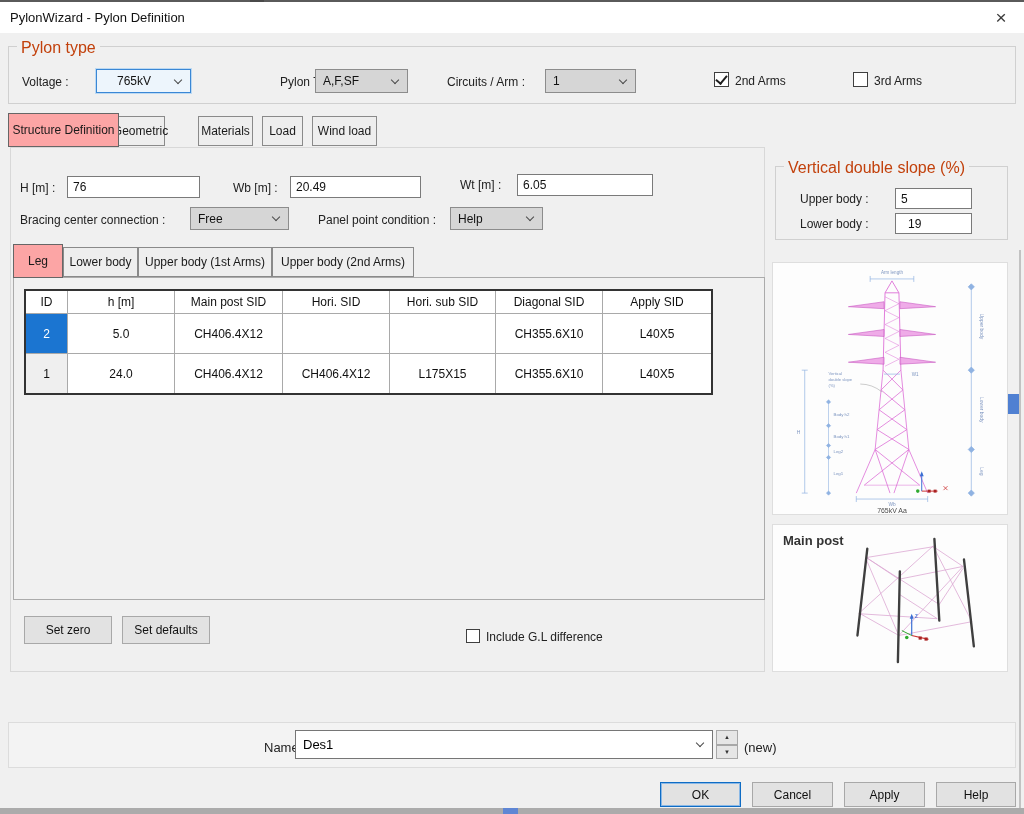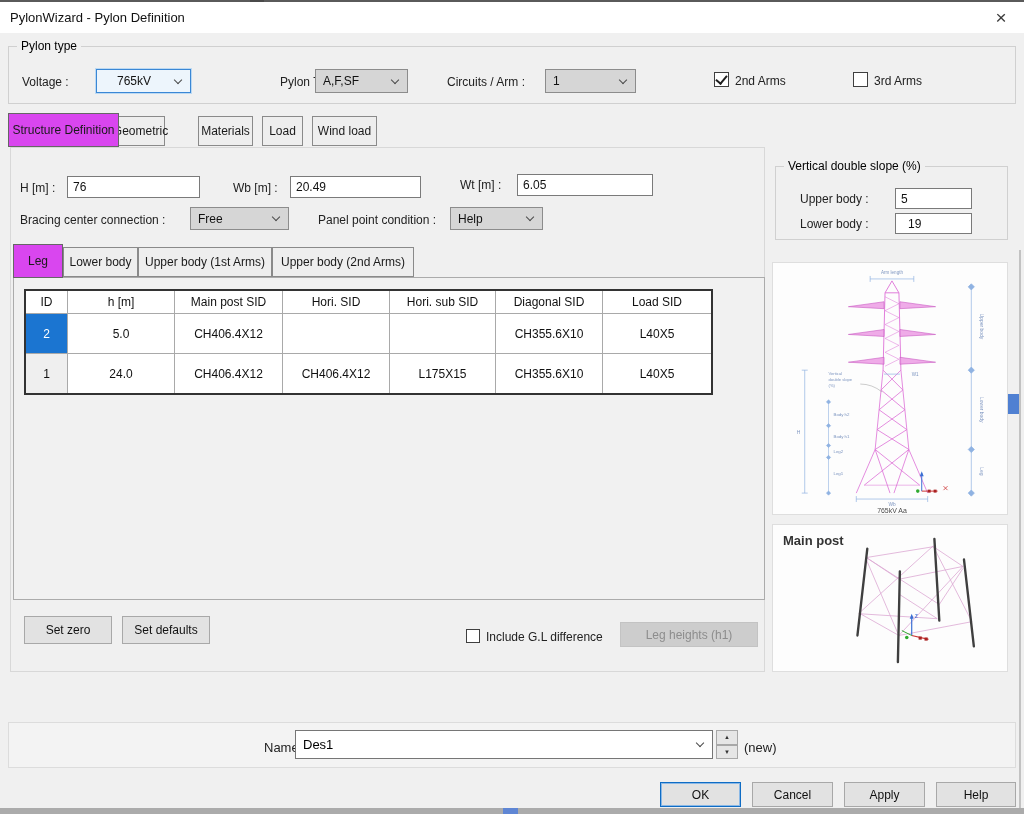--- a/index.html
+++ b/index.html
@@ -5,39 +5,39 @@
   html,body{margin:0;padding:0;background:#ffffff;}
   .window{position:relative;width:1024px;height:814px;background:#f0f0f0;
           font-family:"Liberation Sans",sans-serif;color:#1a1a1a;overflow:hidden;}
   .topline{position:absolute;left:0;top:0;width:1024px;height:2px;background:#5a5a5a;}
   .topnotch{position:absolute;left:250px;top:0;width:14px;height:5px;background:#4a4a4a;}
   .titlebar{position:absolute;left:0;top:2px;width:1024px;height:31px;background:#ffffff;}
   .title{position:absolute;left:10px;top:8px;font-size:13px;color:#111;}
   .close{position:absolute;right:10px;top:3px;width:26px;height:26px;display:flex;align-items:center;
          justify-content:center;font-size:19px;color:#3c3c3c;cursor:pointer;}
   .grp{position:absolute;border:1px solid #d0d0d0;box-sizing:border-box;}
-  .grp-label{position:absolute;top:-8px;left:8px;background:#f0f0f0;padding:0 4px;font-size:12px;color:#000000;}
+  .grp-label{position:absolute;top:-8px;left:8px;background:#f0f0f0;padding:0 4px;font-size:16px;color:#c2410c;}
   .lbl{position:absolute;font-size:12px;white-space:nowrap;color:#222;}
   .tinput{position:absolute;box-sizing:border-box;border:1px solid #7a7a7a;background:#fff;
           font-size:12px;font-family:inherit;padding:2px 5px;color:#111;outline:none;}
   .combo{position:absolute;box-sizing:border-box;border:1px solid #8c8c8c;background:#d6d6d6;
          font-size:12px;display:flex;align-items:center;justify-content:space-between;
          padding:0 7px;cursor:pointer;color:#111;}
   .combo.focus{background:#edf5fc;border:1px solid #3a87d5;box-shadow:0 0 0 1px #bcd9f2;padding-left:20px;}
   .combo.white{background:#fff;border:1px solid #767676;}
   .chev{width:9px;height:9px;position:relative;flex:none;}
   .chev::after{content:"";position:absolute;left:1px;top:0px;width:5px;height:5px;
                border-right:1.4px solid #4a4a4a;border-bottom:1.4px solid #4a4a4a;transform:rotate(45deg);}
   .cb{position:absolute;width:15px;height:15px;border:1px solid #3f3f3f;background:#fff;
       box-sizing:border-box;cursor:pointer;}
   .cb.checked::after{content:"";position:absolute;left:3px;top:0px;width:5px;height:9px;
       border-right:2px solid #1e1e1e;border-bottom:2px solid #1e1e1e;transform:rotate(40deg);}
   .tab{position:absolute;box-sizing:border-box;border:1px solid #8a8a8a;background:#eeeeee;
        font-size:12px;display:flex;align-items:center;justify-content:center;cursor:pointer;color:#1a1a1a;}
-  .tab.active{background:#d946ef;border:1px solid #666;z-index:3;}
+  .tab.active{background:#fca5a5;border:1px solid #666;z-index:3;}
   .contentpanel{position:absolute;left:10px;top:147px;width:755px;height:525px;
                 border:1px solid #d8d8d8;box-sizing:border-box;background:#f0f0f0;}
   .tabpage{position:absolute;left:13px;top:277px;width:752px;height:323px;
            border:1px solid #ababab;box-sizing:border-box;background:#f1f1f1;z-index:1;}
   .btn{position:absolute;box-sizing:border-box;border:1px solid #a8a8a8;background:#e2e2e2;
        font-size:12px;display:flex;align-items:center;justify-content:center;cursor:pointer;color:#111;}
   .btn.primary{border:1px solid #0f6cc4;box-shadow:inset 0 0 0 1px #8ab8e6;}
   .btn.disabled{background:#cdcdcd;border-color:#c3c3c3;color:#8d8d8d;cursor:default;}
   .tbl{position:absolute;left:24px;top:289px;border:2px solid #333;background:#fff;z-index:2;}
   .trow{display:grid;grid-template-columns:42px 107px 108px 107px 106px 107px 108px;}
@@ -136,21 +136,21 @@
   <div class="tabpage"></div>
 
   <div class="tbl">
     <div class="trow">
       <div class="td th">ID</div>
       <div class="td th">h [m]</div>
       <div class="td th">Main post SID</div>
       <div class="td th">Hori. SID</div>
       <div class="td th">Hori. sub SID</div>
       <div class="td th">Diagonal SID</div>
-      <div class="td th">Load SID</div>
+      <div class="td th">Apply SID</div>
     </div>
     <div class="trow">
       <div class="td td-data id-sel">2</div>
       <div class="td td-data">5.0</div>
       <div class="td td-data">CH406.4X12</div>
       <div class="td td-data"></div>
       <div class="td td-data"></div>
       <div class="td td-data">CH355.6X10</div>
       <div class="td td-data">L40X5</div>
     </div>
@@ -162,21 +162,20 @@
       <div class="td td-data">L175X15</div>
       <div class="td td-data">CH355.6X10</div>
       <div class="td td-data">L40X5</div>
     </div>
   </div>
 
   <div class="btn" style="left:24px;top:616px;width:88px;height:28px;">Set zero</div>
   <div class="btn" style="left:122px;top:616px;width:88px;height:28px;">Set defaults</div>
   <div class="cb" style="left:466px;top:629px;width:14px;height:14px;"></div>
   <div class="lbl" style="left:486px;top:630px;">Include G.L difference</div>
-  <div class="btn disabled" style="left:620px;top:622px;width:138px;height:25px;">Leg heights (h1)</div>
 
   <div class="panel-white" style="left:772px;top:262px;width:236px;height:253px;">
     <svg width="234" height="251" viewBox="0 0 236 253">
 
       <text x="120" y="11" font-size="4.6" fill="#7d95c0" text-anchor="middle">Arm length</text>
       <line x1="98" y1="16" x2="142" y2="16" stroke="#8fb2e2" stroke-width="0.7"></line>
       <line x1="98" y1="13" x2="98" y2="19" stroke="#8fb2e2" stroke-width="0.7"></line>
       <line x1="142" y1="13" x2="142" y2="19" stroke="#8fb2e2" stroke-width="0.7"></line>
 
       <g stroke="#dd6fd6" stroke-width="0.9" fill="none">

